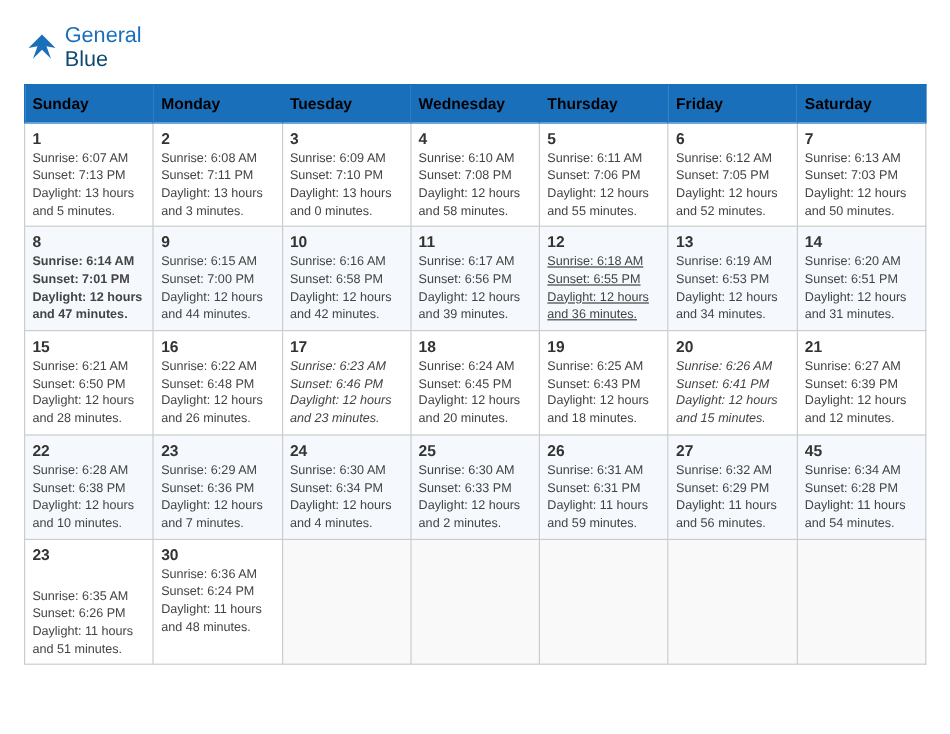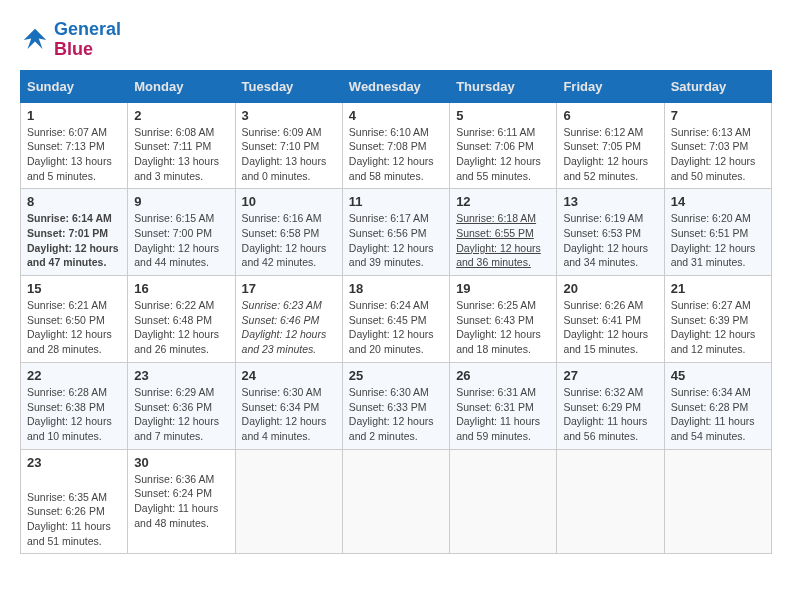--- a/index.html
+++ b/index.html
@@ -16,21 +16,21 @@
       align-items: flex-start;
       margin-bottom: 10px;
     }
     .logo {
       display: flex;
       align-items: center;
       gap: 4px;
     }
     .logo-text {
       font-size: 18px;
-      font-weight: bold;
+      font-weight: normal;
       color: #333;
       line-height: 1.1;
     }
     .logo-text span {
       color: #1a6fbb;
     }
     .logo-bird {
       width: 30px;
       height: 30px;
     }
@@ -46,21 +46,21 @@
       font-size: 16px;
       color: #555;
     }
     table {
       width: 100%;
       border-collapse: collapse;
       font-size: 11px;
     }
     thead th {
       background-color: #1a6fbb;
-      color: #e5e5e5;
+      color: #000000;
       padding: 8px 6px;
       text-align: left;
       font-size: 13px;
       font-weight: bold;
       border: 1px solid #1a6fbb;
     }
     tbody td {
       border: 1px solid #ccc;
       vertical-align: top;
       padding: 5px 6px;
@@ -90,21 +90,21 @@
 </head>
 <body>
 
 <div class="header-area">
   <div class="logo">
     <svg class="logo-bird" viewBox="0 0 40 40">
       <polygon points="20,5 35,20 25,18 30,32 20,22 10,32 15,18 5,20" fill="#1a6fbb"></polygon>
     </svg>
     <div class="logo-text">
       <div><span>General</span></div>
-      <div style="color:#be185d;">Blue</div>
+      <div style="color:#0c4a6e;">Blue</div>
     </div>
   </div>
   <div class="title-area">
     <div class="month-title"></div>
     <div class="location-title"></div>
   </div>
 </div>
 
 <table>
   <thead>
@@ -252,21 +252,21 @@
         </td>
         <td>
           <span class="day-num">19</span>
           <div class="day-detail" style="white-space: pre-line;">Sunrise: 6:25 AM
 Sunset: 6:43 PM
 Daylight: 12 hours
 and 18 minutes.</div>
         </td>
         <td>
           <span class="day-num">20</span>
-          <div class="day-detail" style="white-space: pre-line;">Sunrise: 6:26 AM
+          <div class="day-detail" style="white-space: pre-line; font-style: italic;">Sunrise: 6:26 AM
 Sunset: 6:41 PM
 Daylight: 12 hours
 and 15 minutes.</div>
         </td>
         <td>
           <span class="day-num">21</span>
           <div class="day-detail" style="white-space: pre-line;">Sunrise: 6:27 AM
 Sunset: 6:39 PM
 Daylight: 12 hours
 and 12 minutes.</div>

